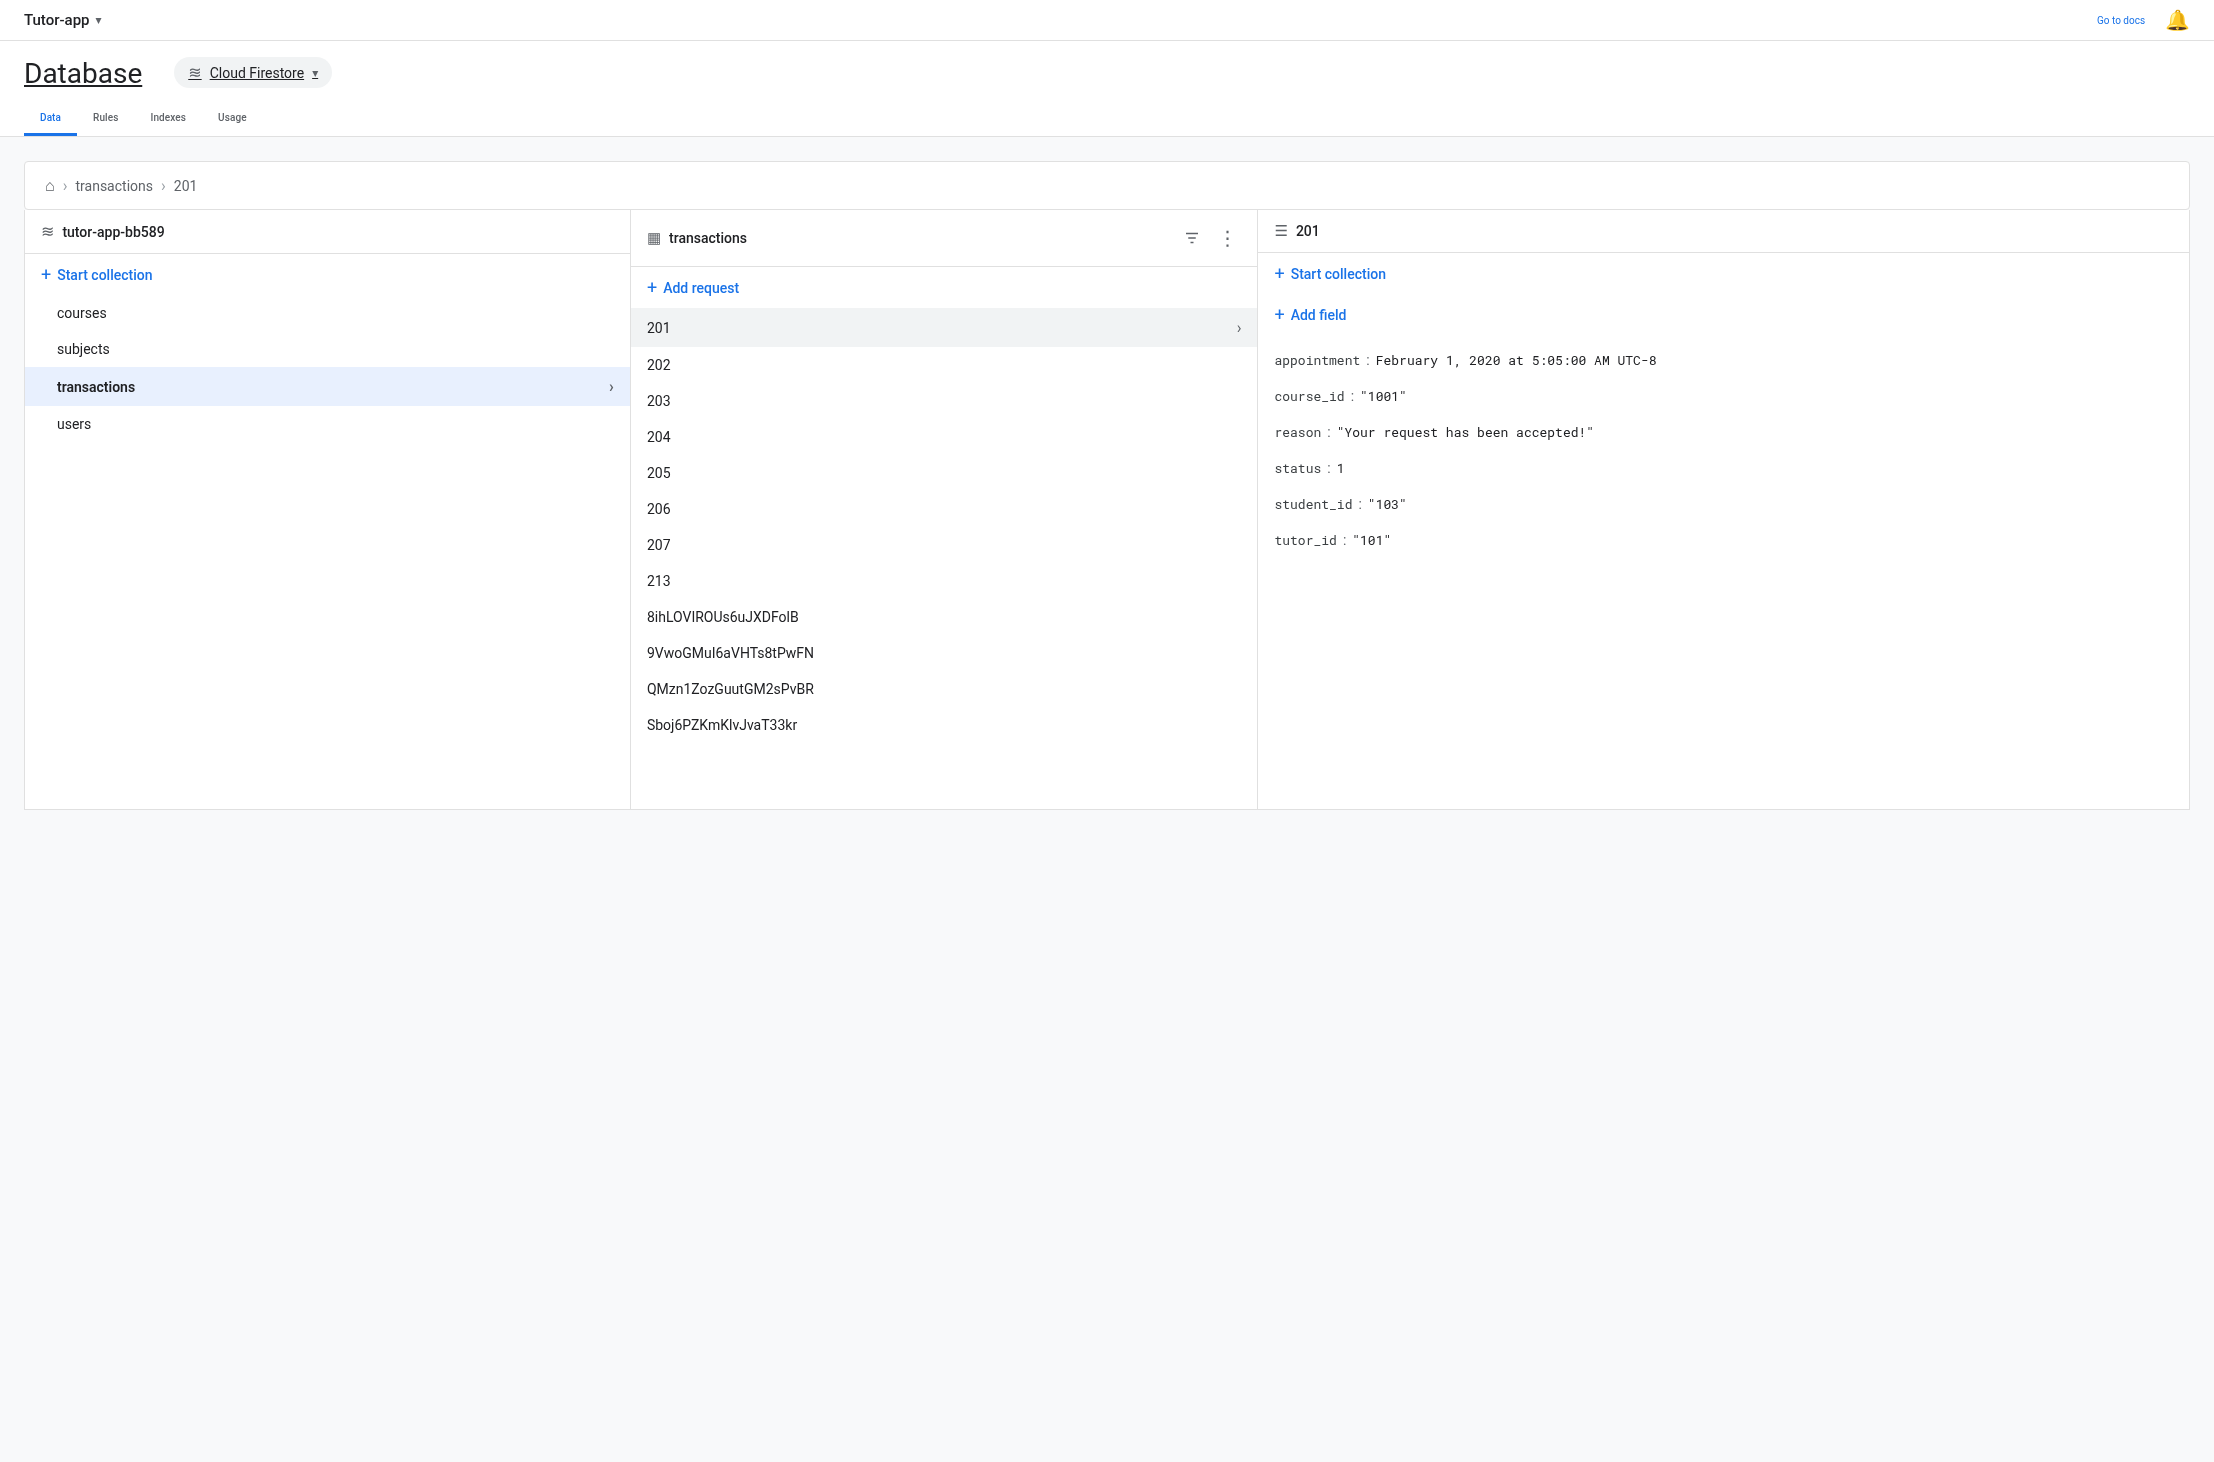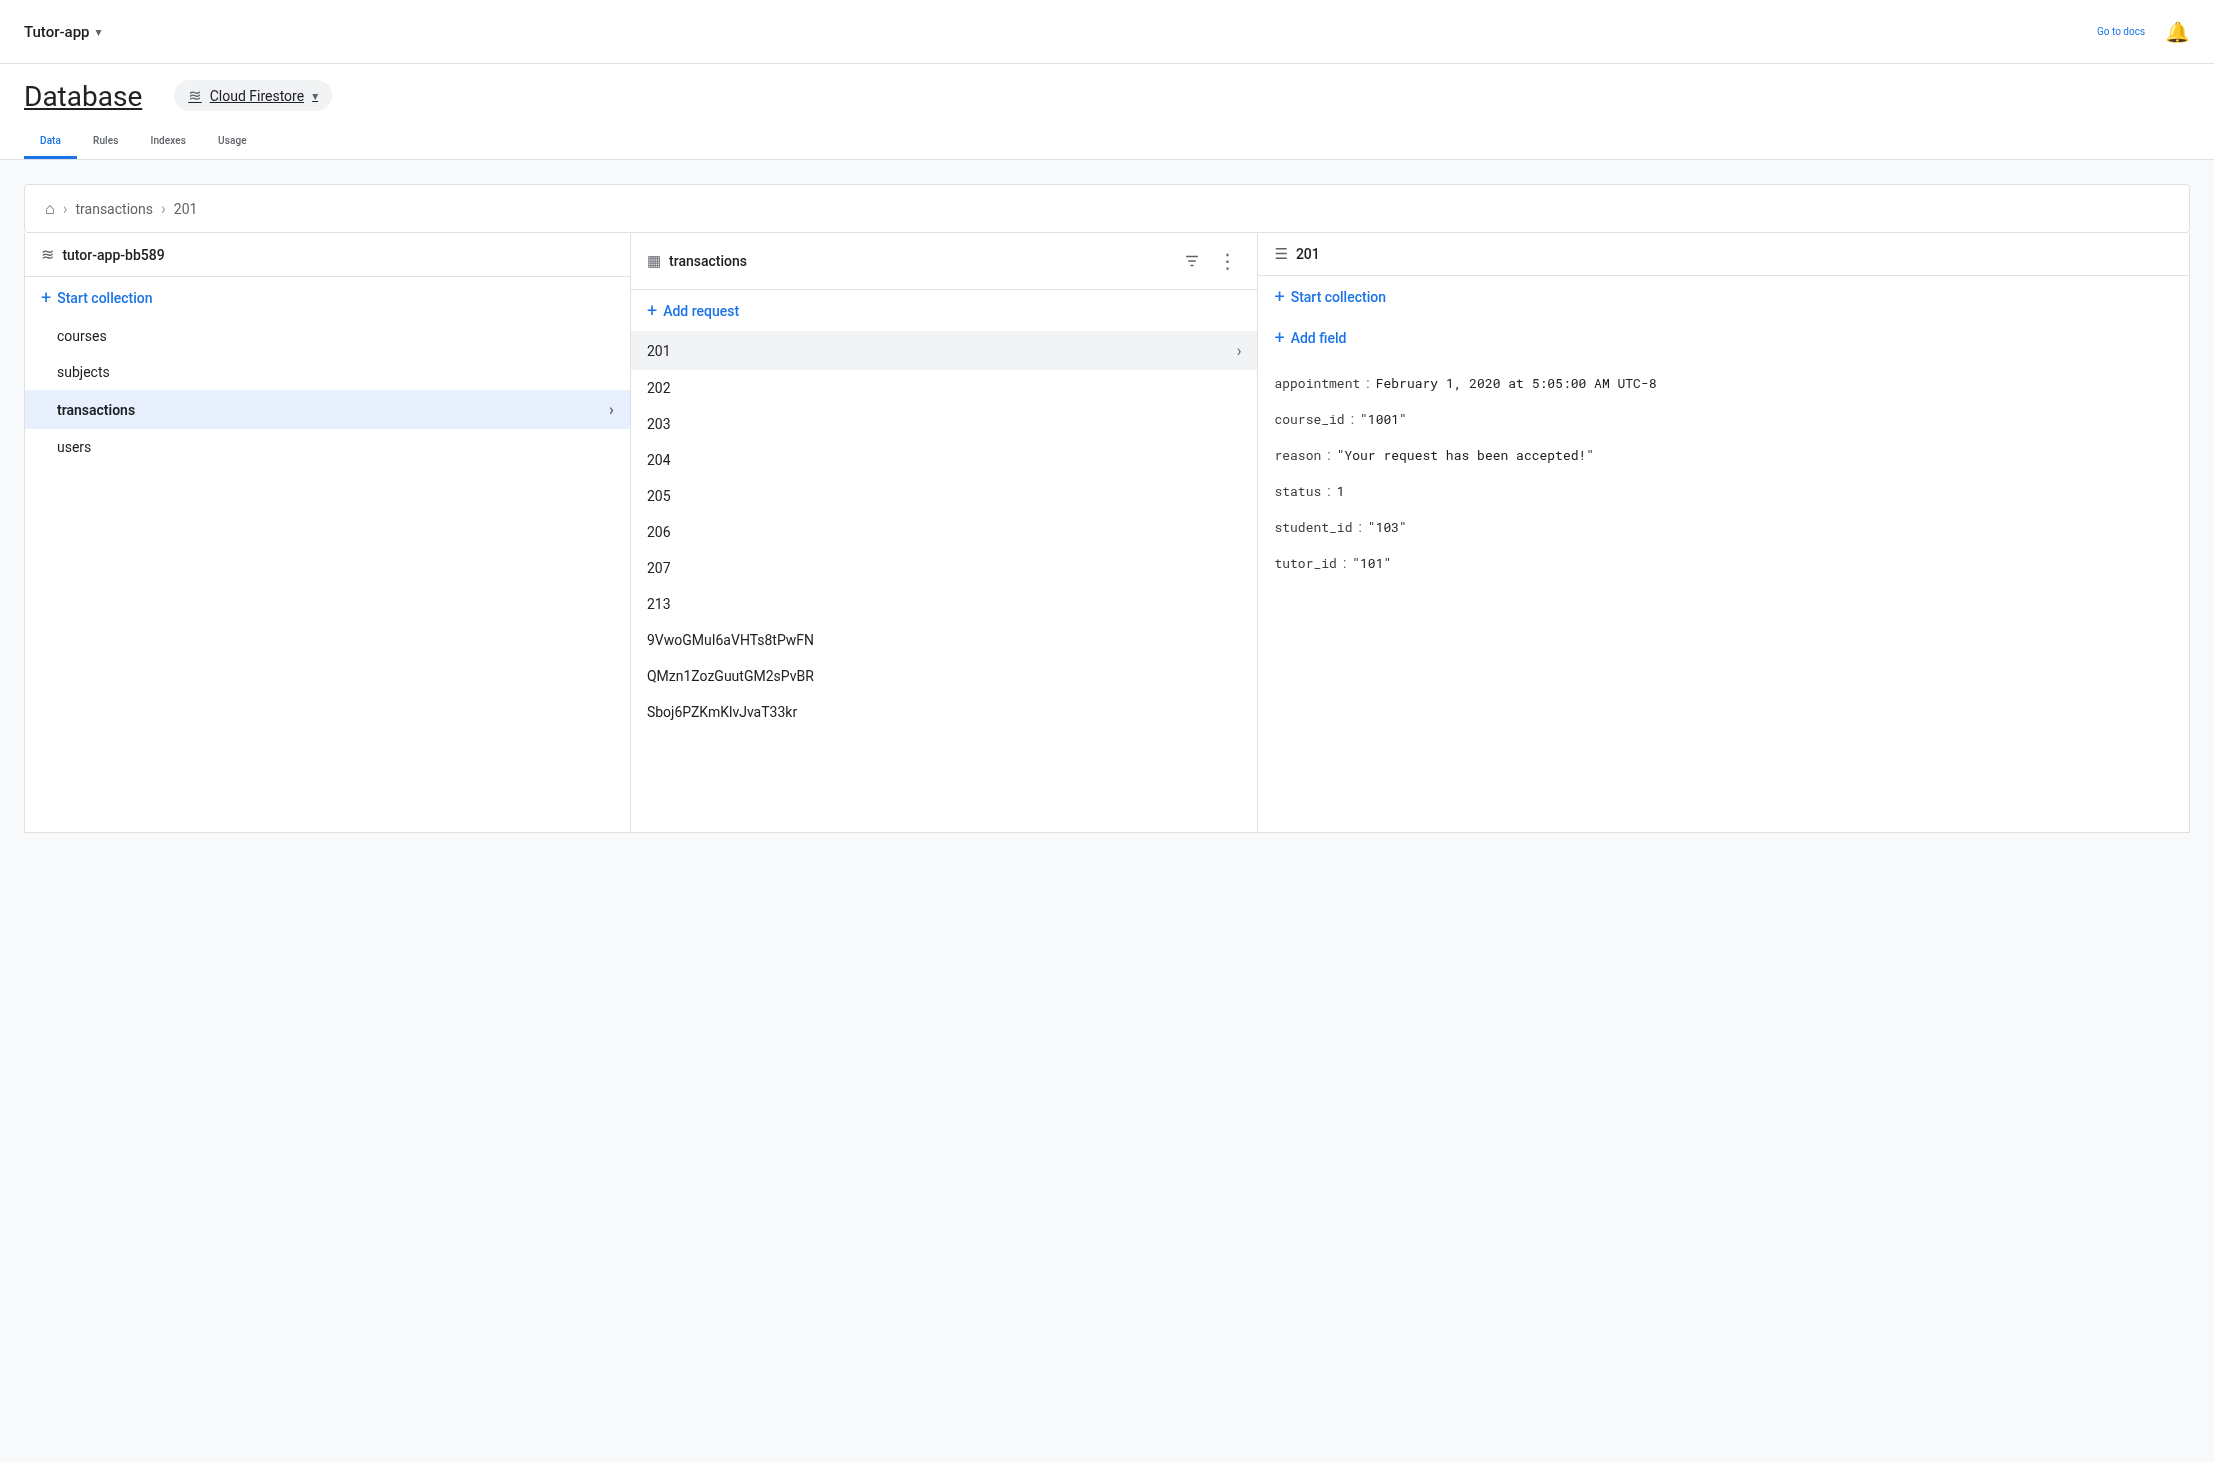--- a/index.html
+++ b/index.html
@@ -6,21 +6,21 @@
     body { font-family: 'Google Sans', Roboto, Arial, sans-serif; background: #f8f9fa; color: #202124; font-size: 14px; }
 
     
     .topbar {
       display: flex;
       align-items: center;
       justify-content: space-between;
       background: #fff;
       border-bottom: 1px solid #e0e0e0;
       padding: 0 24px;
-      height: 64px;
+      height: 41px;
     }
     .topbar-left {
       display: flex;
       align-items: center;
       gap: 6px;
     }
     .app-name {
       font-size: 15px;
       color: #202124;
       font-weight: 500;
@@ -374,20 +374,23 @@
         <div class="doc-item">
           <span>206</span>
         </div>
         <div class="doc-item">
           <span>207</span>
         </div>
         <div class="doc-item">
           <span>213</span>
         </div>
         <div class="doc-item">
+          <span>8ihLOVIROUs6uJXDFolB</span>
+        </div>
+        <div class="doc-item">
           <span>9VwoGMuI6aVHTs8tPwFN</span>
         </div>
         <div class="doc-item">
           <span>QMzn1ZozGuutGM2sPvBR</span>
         </div>
         <div class="doc-item">
           <span>Sboj6PZKmKlvJvaT33kr</span>
         </div>
       </div>
     </div>

